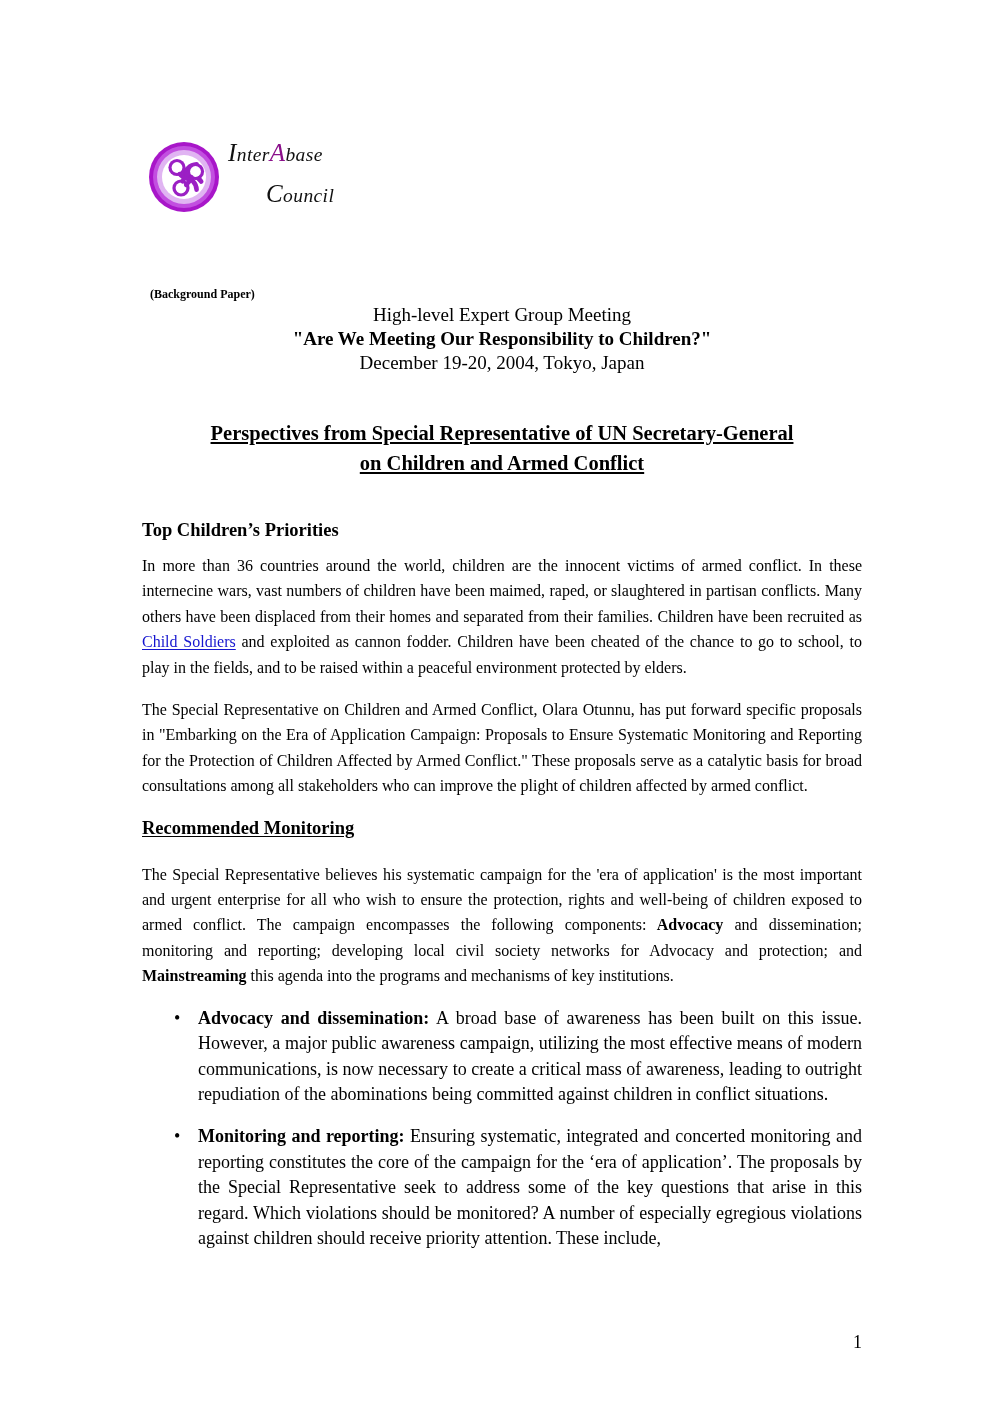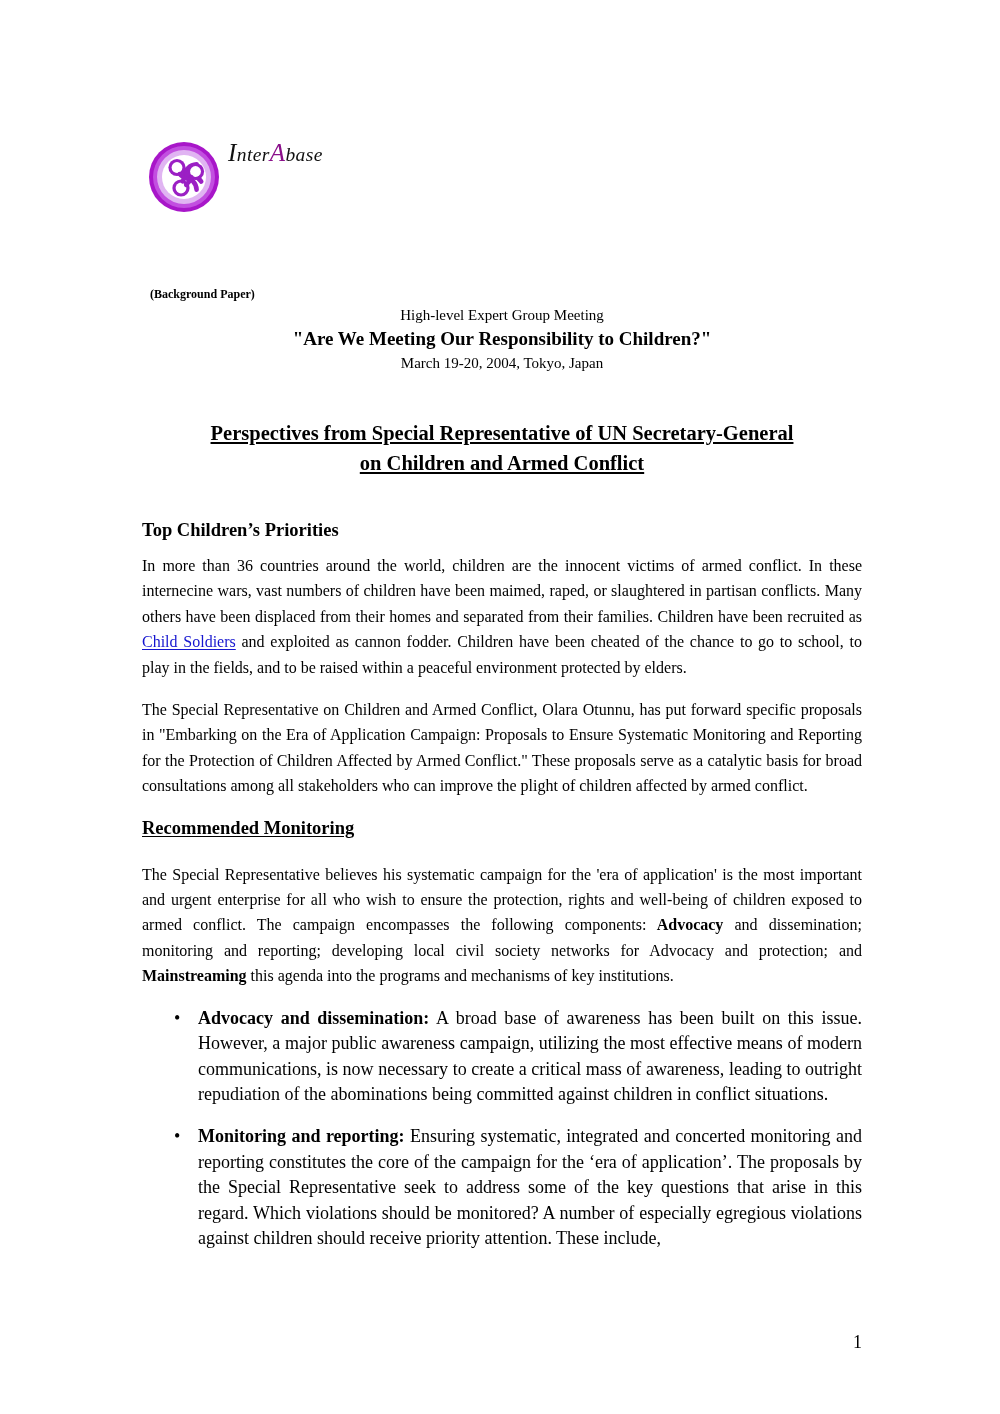--- a/index.html
+++ b/index.html
@@ -77,21 +77,21 @@
     white-space: nowrap;
   }
   .meeting-block {
     position: absolute;
     left: 142px;
     top: 303px;
     width: 720px;
     text-align: center;
   }
   .meeting-line {
-    font-size: 15px;
+    font-size: 19px;
     line-height: 24px;
   }
   .meeting-line.bold {
     font-weight: bold;
     font-size: 19px;
   }
 
   
   .doc-title {
     position: absolute;
@@ -209,29 +209,30 @@
         <g stroke="#9b1fc4" stroke-width="4.2" fill="none" stroke-linecap="round">
           <path d="M40.0 33.5 C37.5 35.0 35.5 37.5 34.5 40.5"></path>
           <path d="M31.5 33.0 C33.5 35.5 36.5 37.5 39.5 38.0"></path>
           <path d="M38.0 44.0 C40.5 42.0 42.5 39.0 43.5 36.0"></path>
         </g>
         <circle cx="36" cy="36" r="22" fill="none" stroke="#ffffff" stroke-width="0"></circle>
       </svg>
     </div>
     <div class="logo-words">
       <div class="brand-line1"><span class="sc-cap">I</span><span class="sc-rest">nter</span><span class="sc-cap brand-a">A</span><span class="sc-rest">base</span></div>
+      <div class="brand-line2"><span class="sc-cap">C</span><span class="sc-rest">ouncil</span></div>
     </div>
   </div>
 
   <div class="bg-paper">(Background Paper)</div>
 
   <div class="meeting-block">
     <div class="meeting-line">High-level Expert Group Meeting</div>
     <div class="meeting-line bold">"Are We Meeting Our Responsibility to Children?"</div>
-    <div class="meeting-line">March 19-20, 2004, Tokyo, Japan</div>
+    <div class="meeting-line">December 19-20, 2004, Tokyo, Japan</div>
   </div>
 
   <div class="doc-title">
     <span>Perspectives from Special Representative of UN Secretary-General </span><br>
     <span>on Children and Armed Conflict </span>
   </div>
 
   <div class="body-area">
 
     <h2 class="section">Top Children’s Priorities</h2>

